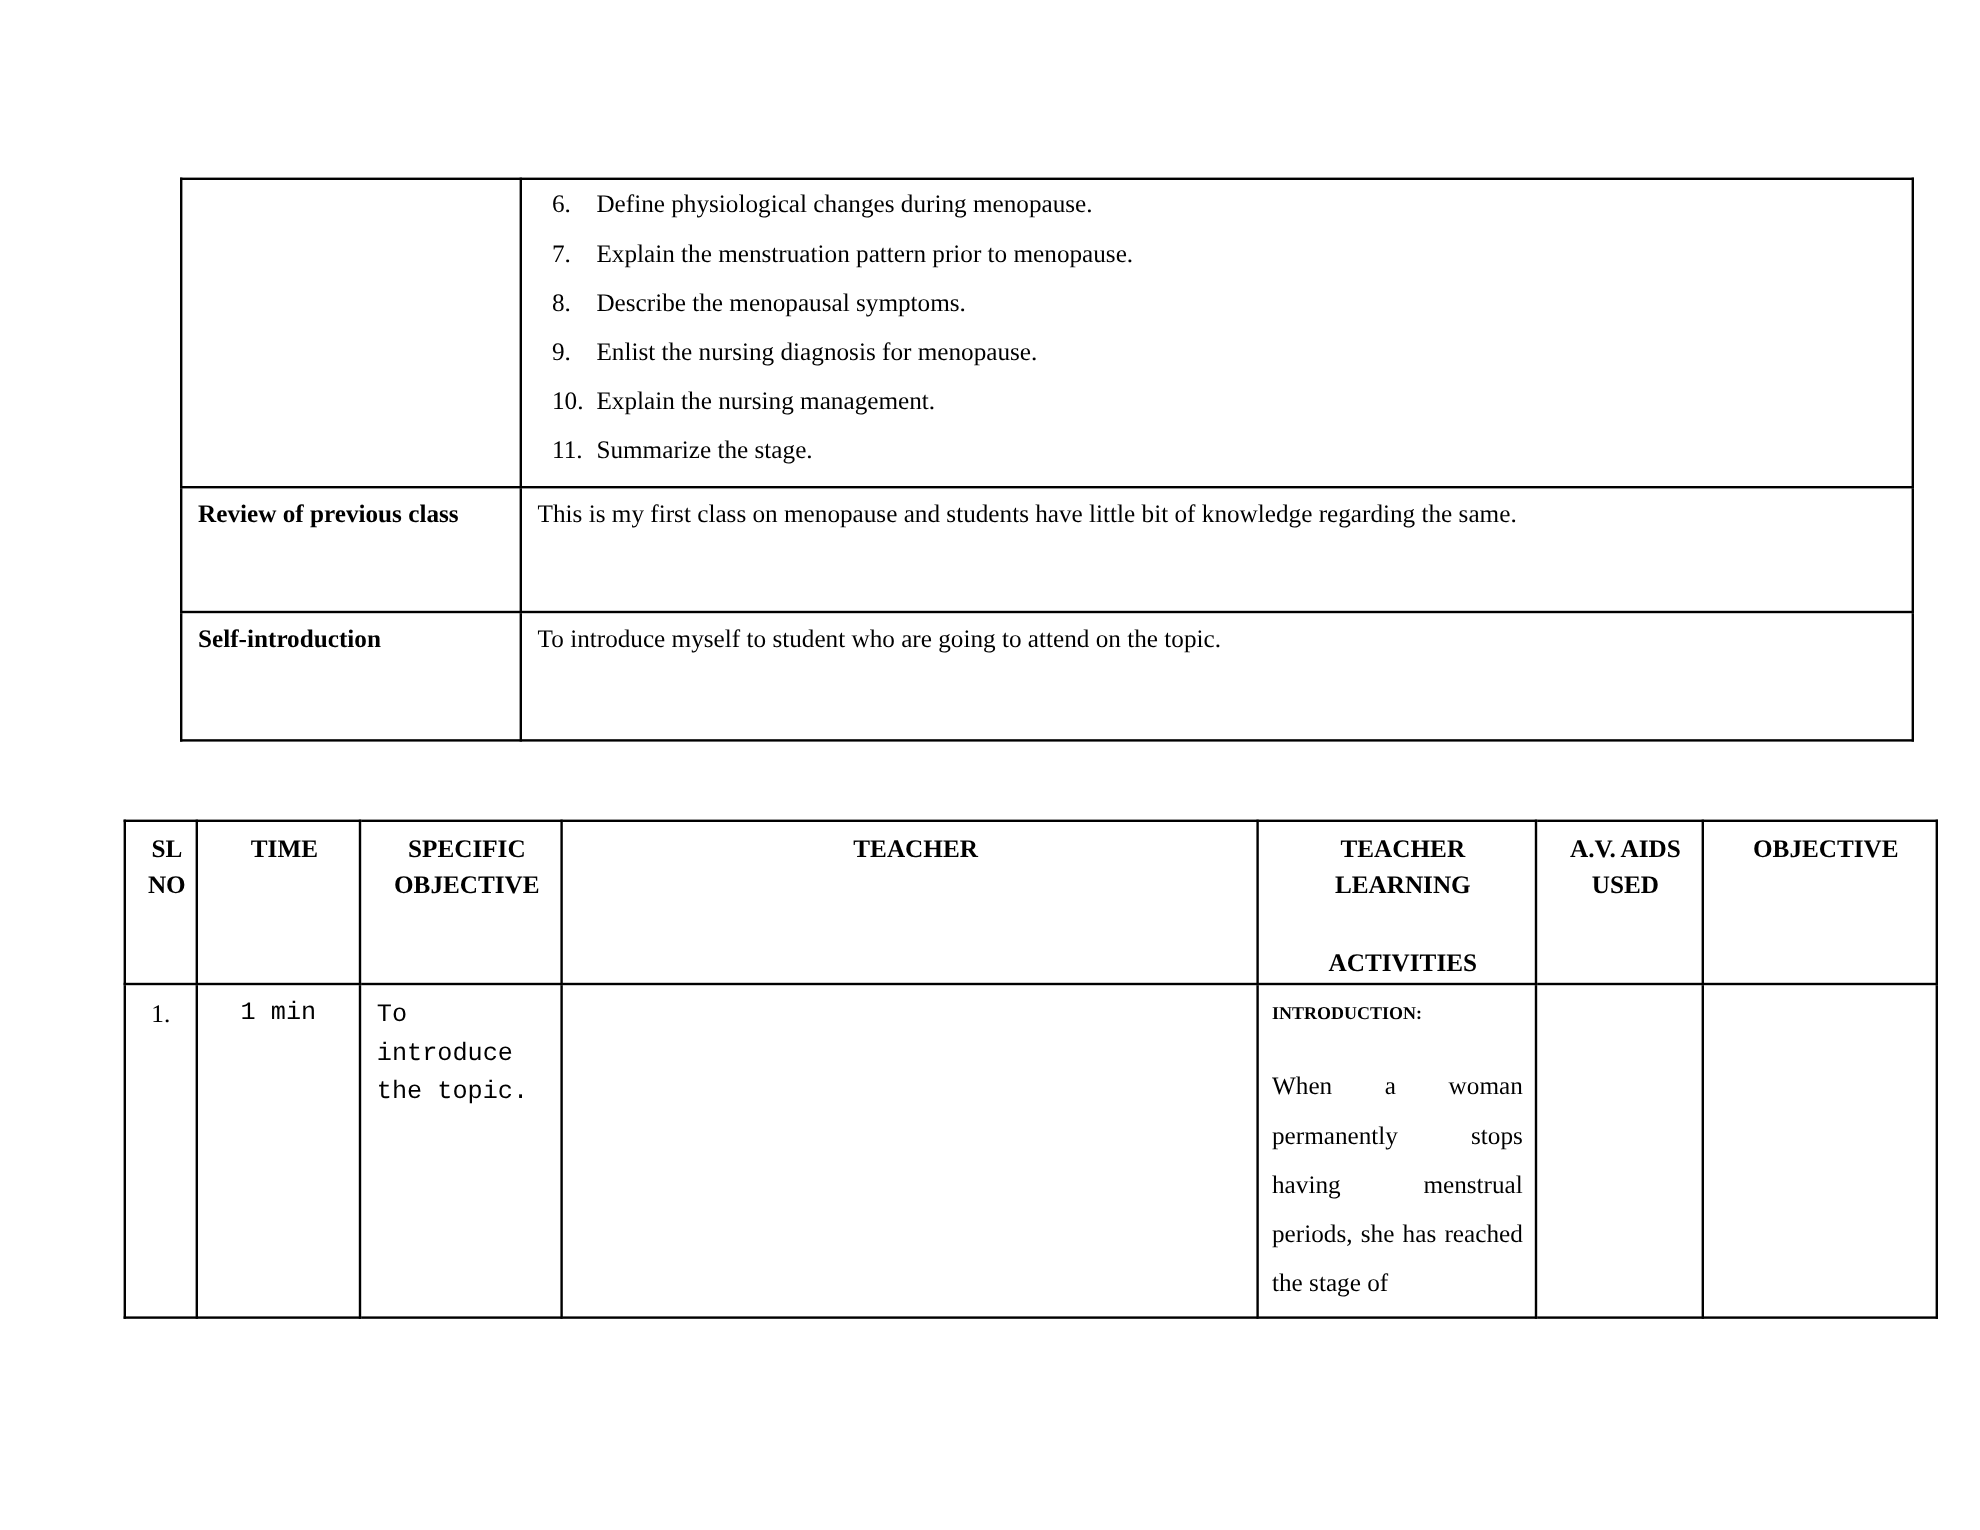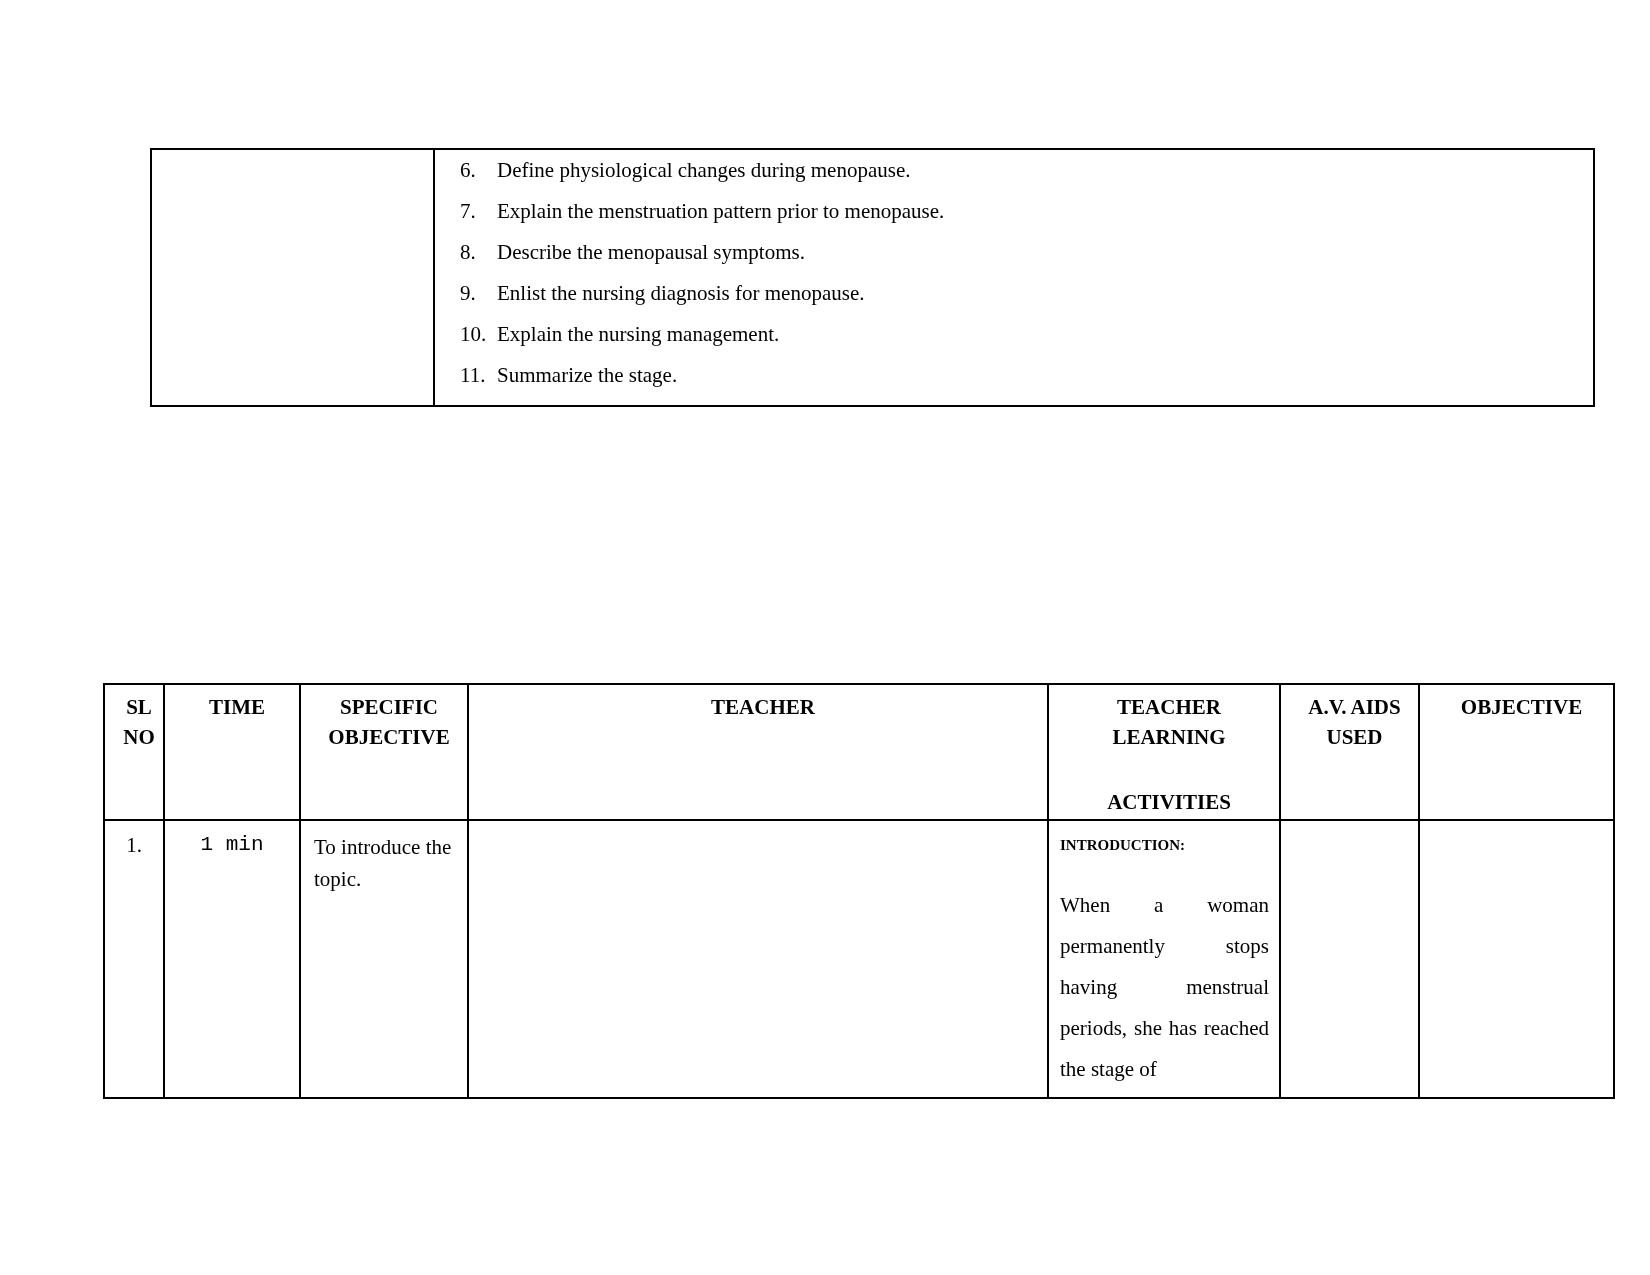--- a/index.html
+++ b/index.html
@@ -47,21 +47,21 @@
   .t2 { left: 103px; top: 683px; width: 1510px; }
   .t2 .row-head { height: 136px; }
   .t2 .row-body { height: 278px; }
 
   .t2 th { font-weight: bold; text-align: center; padding: 7px 2px 0 12px; line-height: 30px; }
   .hdr-line { display: block; }
   .hdr-gap  { margin-top: 35px; }
 
   .td-sl    { text-align: center; padding-top: 11px; line-height: 26px; }
   .td-time  { text-align: center; padding-top: 11px; line-height: 26px; font-family: Liberation Mono, monospace; }
-  .td-spec  { padding: 10px 12px 0 13px; line-height: 32px; }
+  .td-spec  { padding: 10px 12px 0 13px; line-height: 32px; font-family: Liberation Mono, monospace; }
   .td-empty { }
   .td-teacher { padding: 11px 10px 0 11px; }
   .teacher-heading { font-weight: bold; font-size: 15px; line-height: 26px; }
   .teacher-para { margin: 27px 0 0 0; line-height: 41px; text-align: justify; }
 </style>
 </head>
 <body>
 
 <div>
 
@@ -95,21 +95,29 @@
           <span class="obj-num">10.</span>
           <span class="obj-text">Explain the nursing management.</span>
         </div>
         <div class="obj-item">
           <span class="obj-num">11.</span>
           <span class="obj-text">Summarize the stage.</span>
         </div>
       </td>
     </tr>
 
+    <tr class="row-review">
+      <td class="label-cell">Review of previous class</td>
+      <td class="value-cell">This is my first class on menopause and students have little bit of knowledge regarding the same.</td>
+    </tr>
 
+    <tr class="row-intro">
+      <td class="label-cell">Self-introduction</td>
+      <td class="value-cell">To introduce myself to student who are going to attend on the topic.</td>
+    </tr>
   </tbody>
     </table>
 
   <table class="t2">
     <colgroup>
       <col style="width:60px">
         <col style="width:136px">
         <col style="width:168px">
       <col style="width:580px">
         <col style="width:232px">

